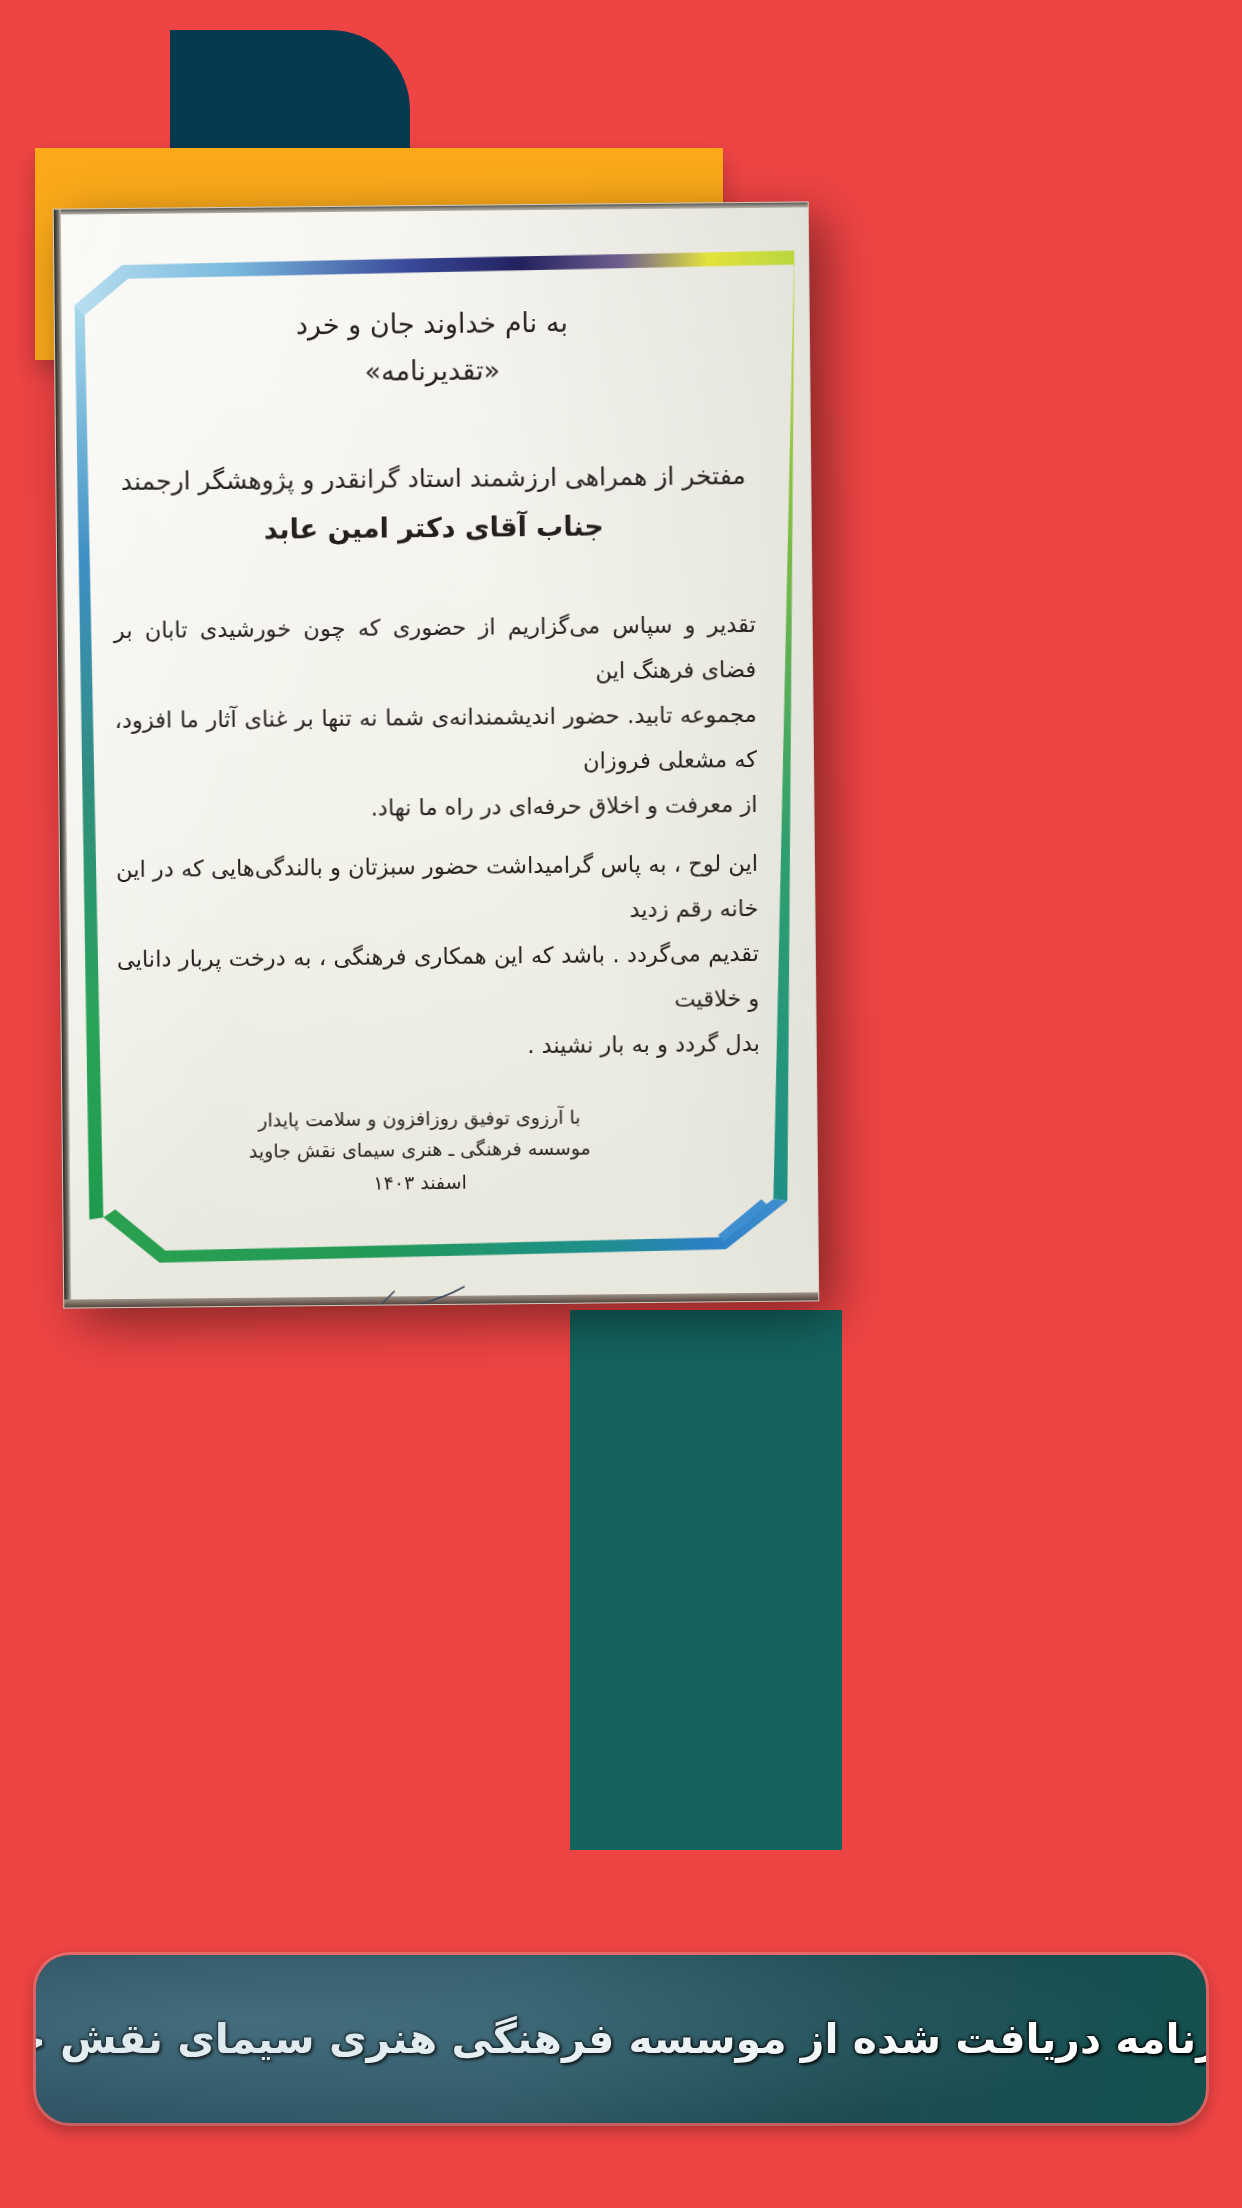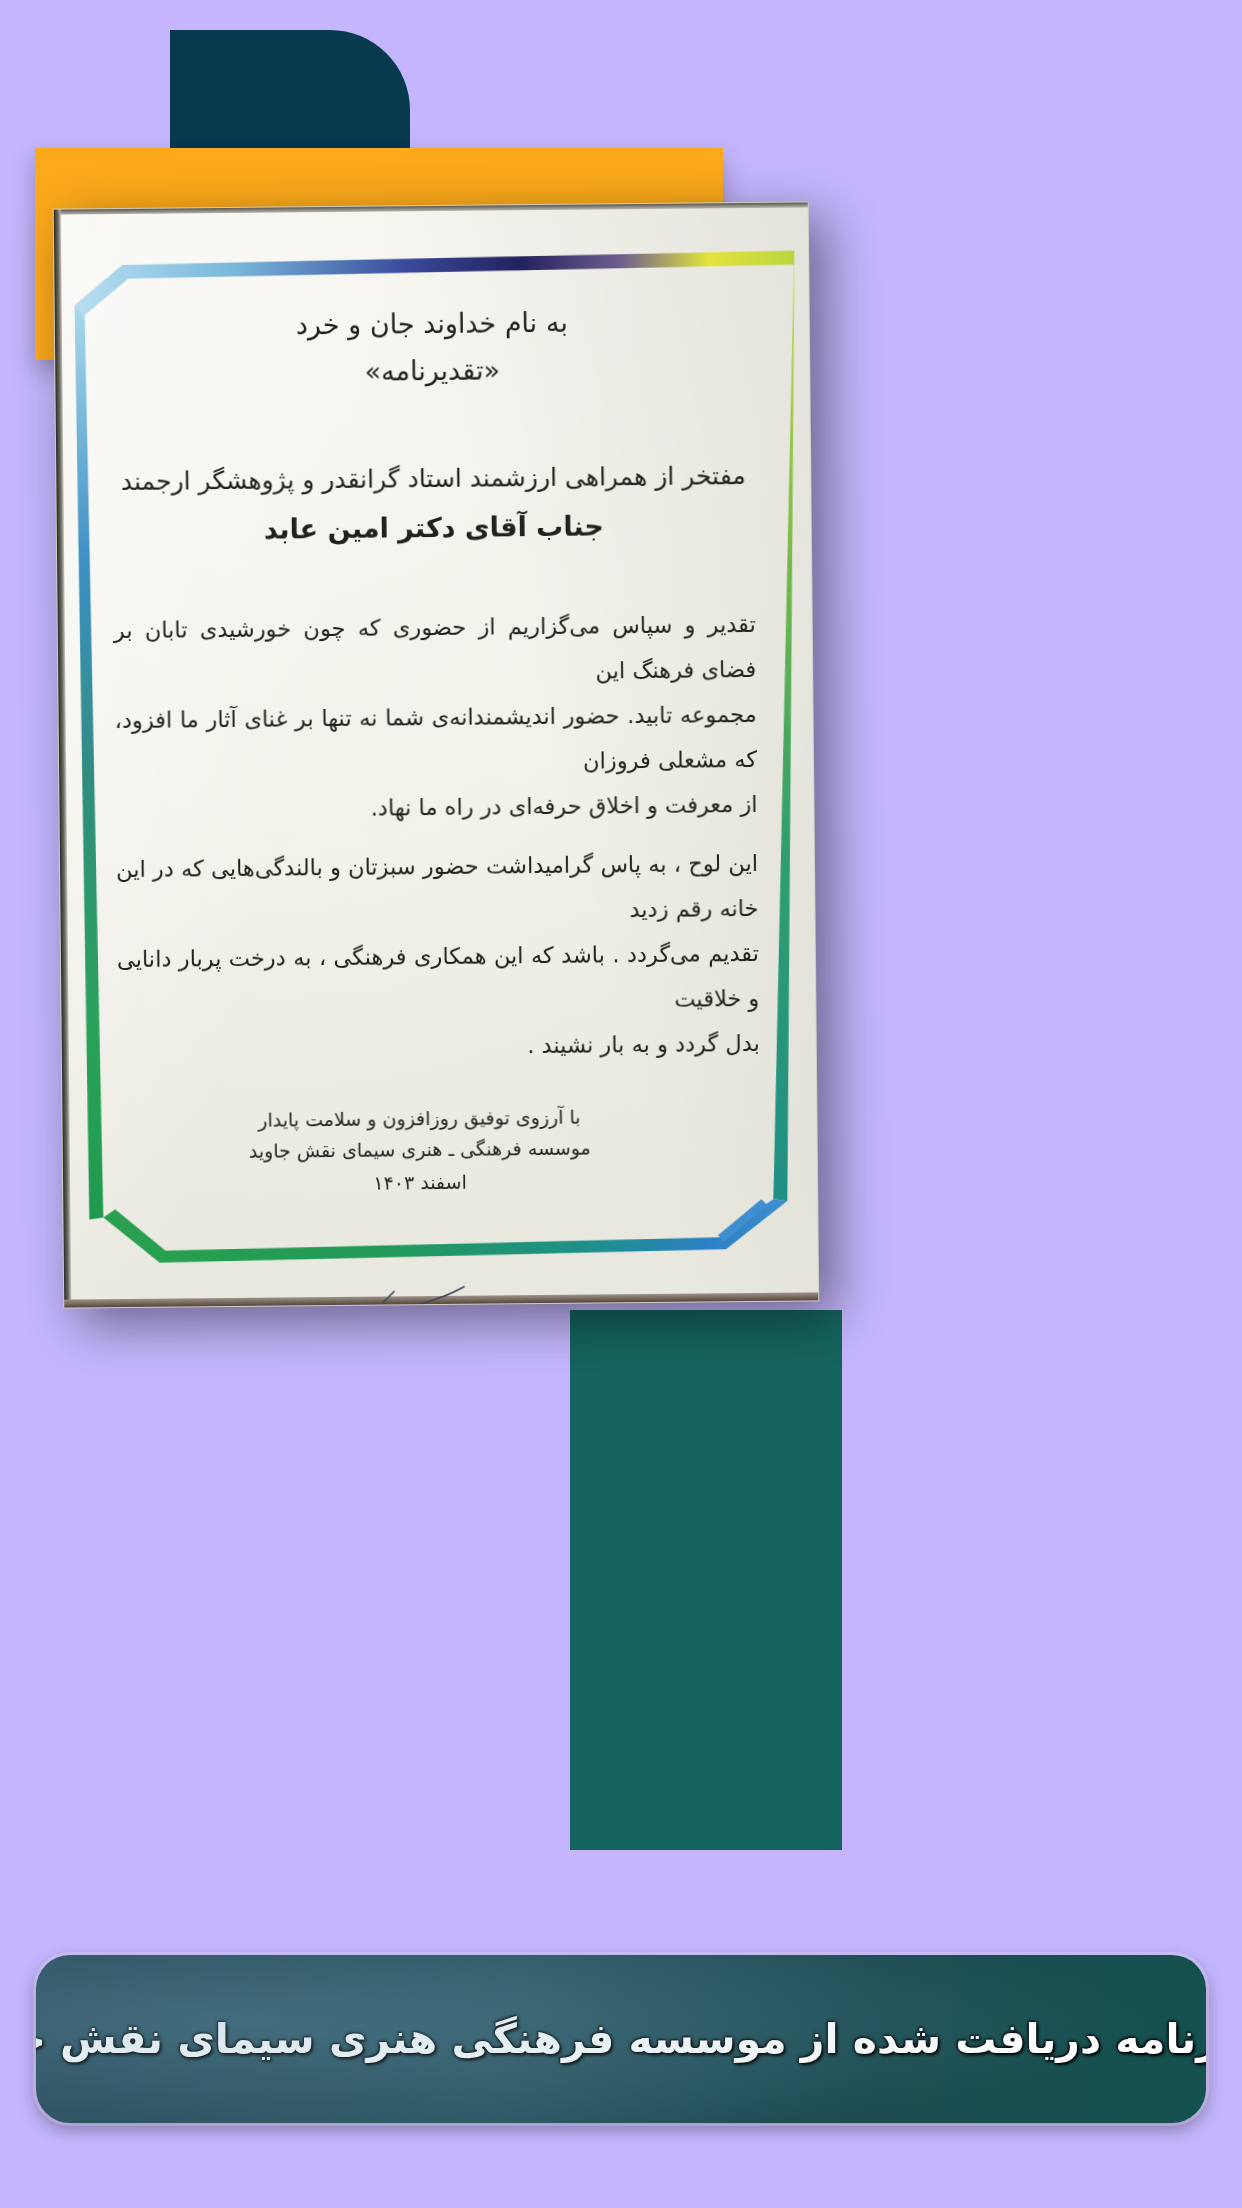--- a/index.html
+++ b/index.html
@@ -5,21 +5,21 @@
   * { box-sizing: border-box; margin: 0; padding: 0; }
   html, body {
     width: 1242px; height: 2208px;
     background: #8a8a8a;
     font-family: "DejaVu Sans", "Liberation Sans", sans-serif;
     overflow: hidden;
   }
   #stage {
     position: relative;
     width: 1242px; height: 2208px;
-    background: #c4b5fd;
+    background: #ef4444;
     overflow: hidden;
   }
 
   
   .navy-shape {
     position: absolute;
     left: 170px; top: 30px;
     width: 240px; height: 220px;
     background: #07394f;
     border-top-right-radius: 80px;

